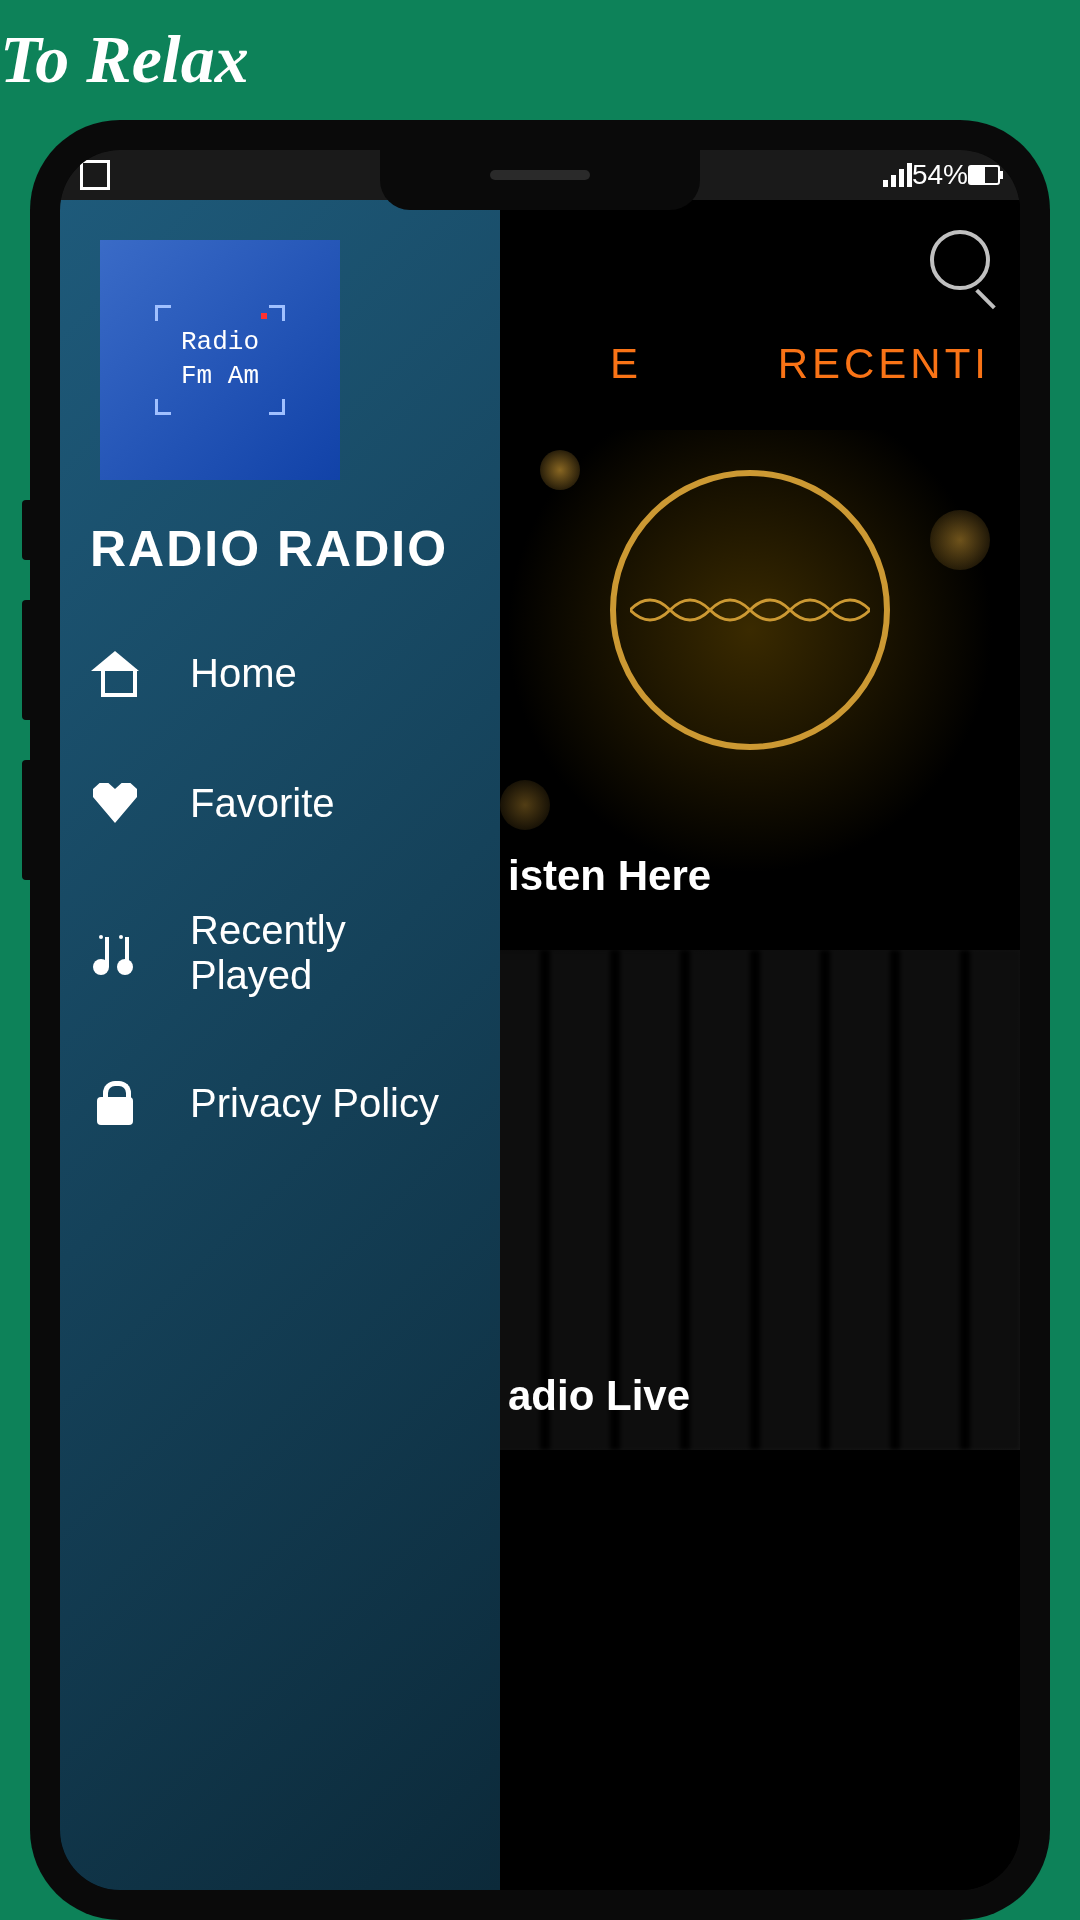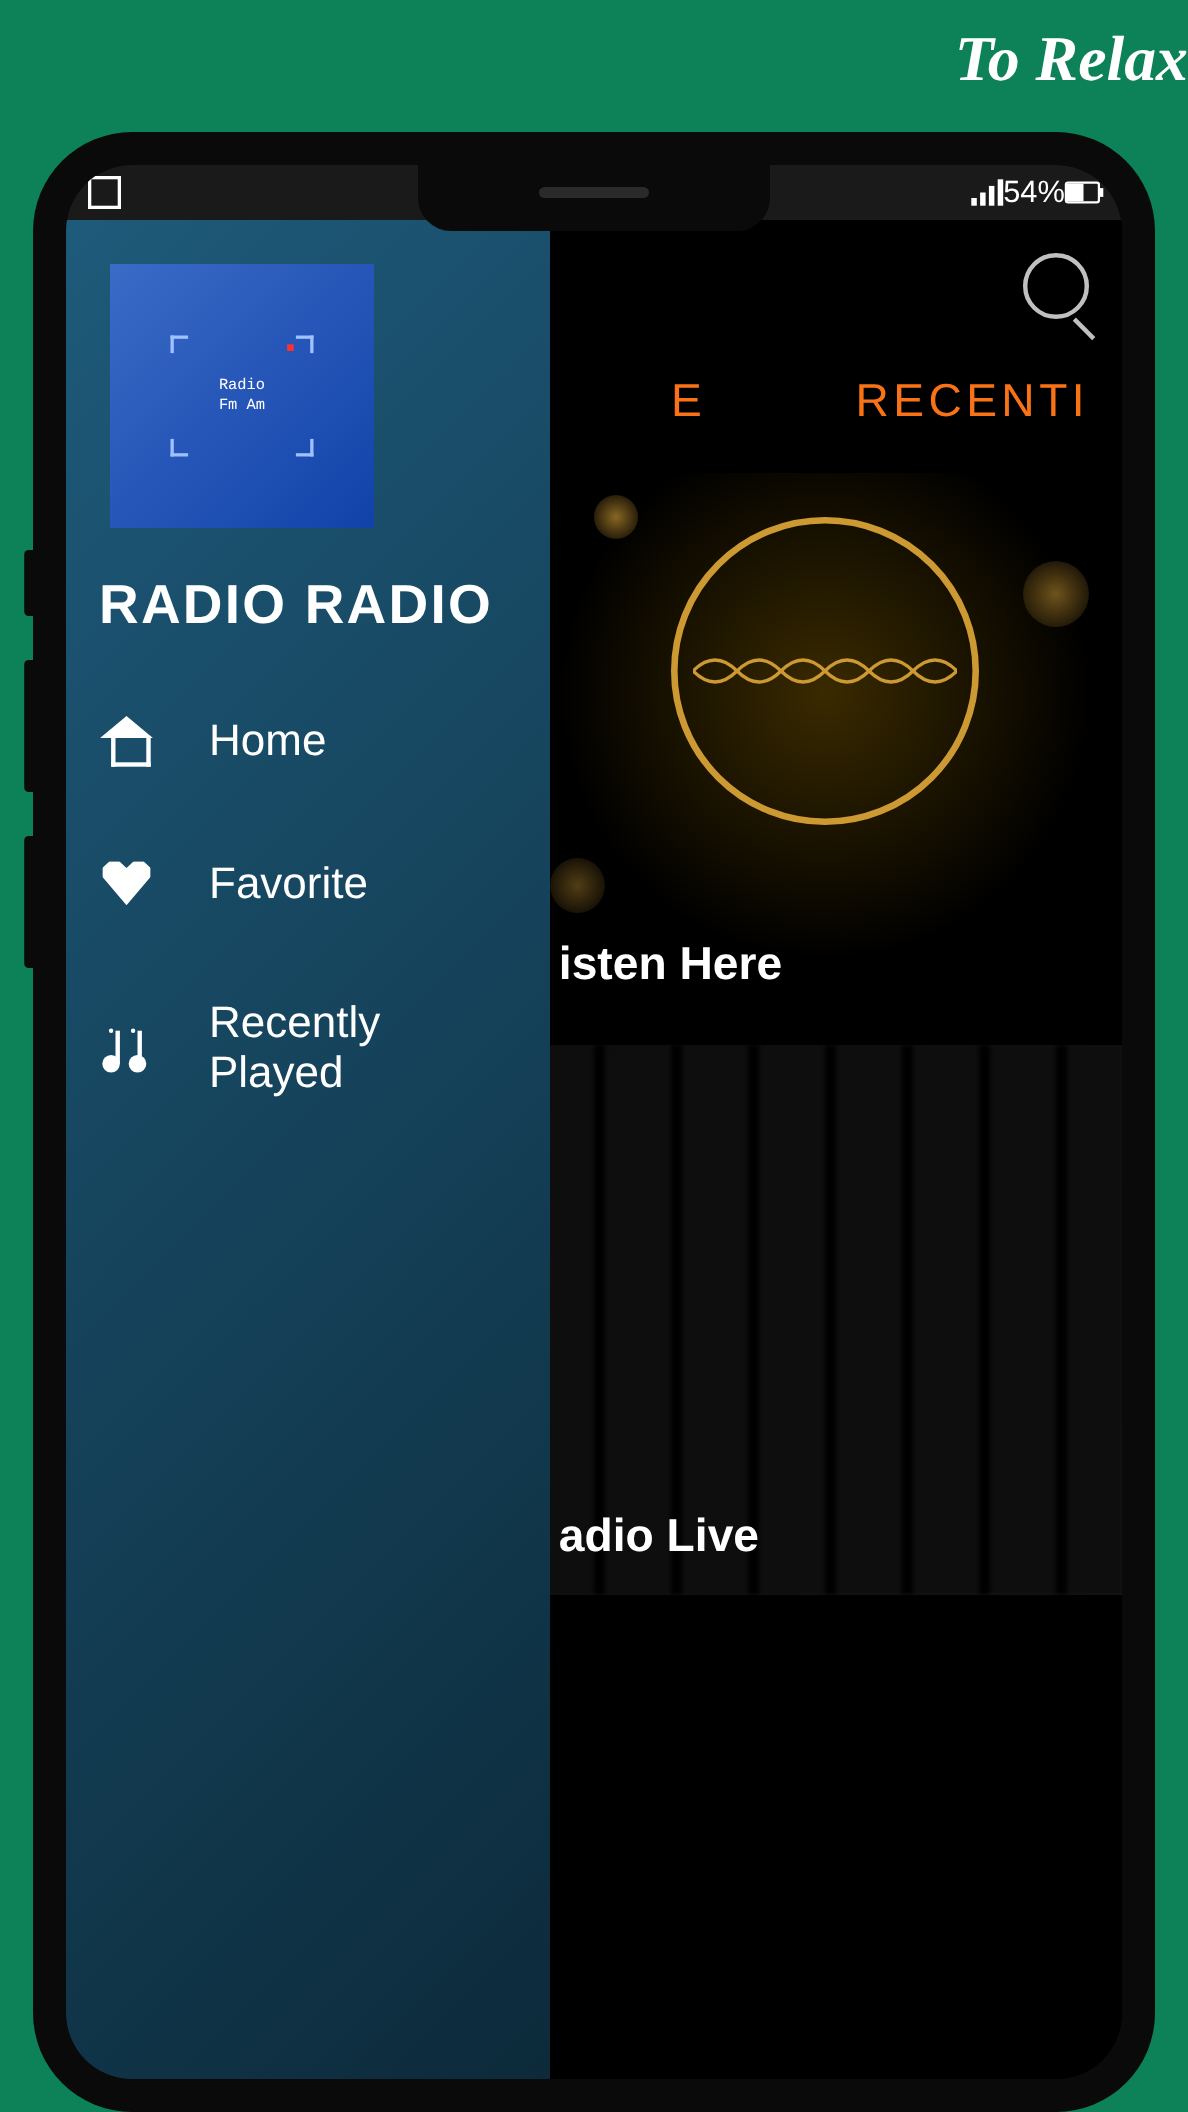--- a/index.html
+++ b/index.html
@@ -11,26 +11,26 @@
     body {
       width: 1080px;
       height: 1920px;
       background: #0d8259;
       font-family: -apple-system, BlinkMacSystemFont, "Segoe UI", sans-serif;
       overflow: hidden;
       position: relative;
     }
     
     .promo-title {
-      text-align: right;
+      text-align: left;
       color: #ffffff;
       font-family: Georgia, "Times New Roman", serif;
       font-style: italic;
       font-weight: bold;
-      font-size: 58px;
+      font-size: 68px;
       padding-top: 20px;
     }
     
     .phone-frame {
       position: absolute;
       top: 120px;
       left: 30px;
       width: 1020px;
       height: 1800px;
       background: #0a0a0a;
@@ -296,21 +296,21 @@
     }
     
     .logo-corner-tl { top: 0; left: 0; border-right: none; border-bottom: none; }
     .logo-corner-tr { top: 0; right: 0; border-left: none; border-bottom: none; }
     .logo-corner-bl { bottom: 0; left: 0; border-right: none; border-top: none; }
     .logo-corner-br { bottom: 0; right: 0; border-left: none; border-top: none; }
     
     .logo-text {
       font-family: "Courier New", monospace;
       color: #ffffff;
-      font-size: 14px;
+      font-size: 26px;
       text-align: center;
       line-height: 1.3;
     }
     
     .logo-dot {
       position: absolute;
       top: 8px;
       right: 18px;
       width: 6px;
       height: 6px;
@@ -593,18 +593,24 @@
           </li>
           <li class="sidebar-item">
             <div class="menu-icon">
               <div class="music-icon">
                 <div class="music-stem"></div>
                 <div class="music-stem-2"></div>
               </div>
             </div>
             <span>Recently Played</span>
           </li>
+          <li class="sidebar-item">
+            <div class="menu-icon">
+                <div class="lock-icon"></div>
+              </div>
+            <span>Privacy Policy</span>
+          </li>
         </ul>
       </div>
 
     </div>
   </div>
 </div>
 
 </body></html>

